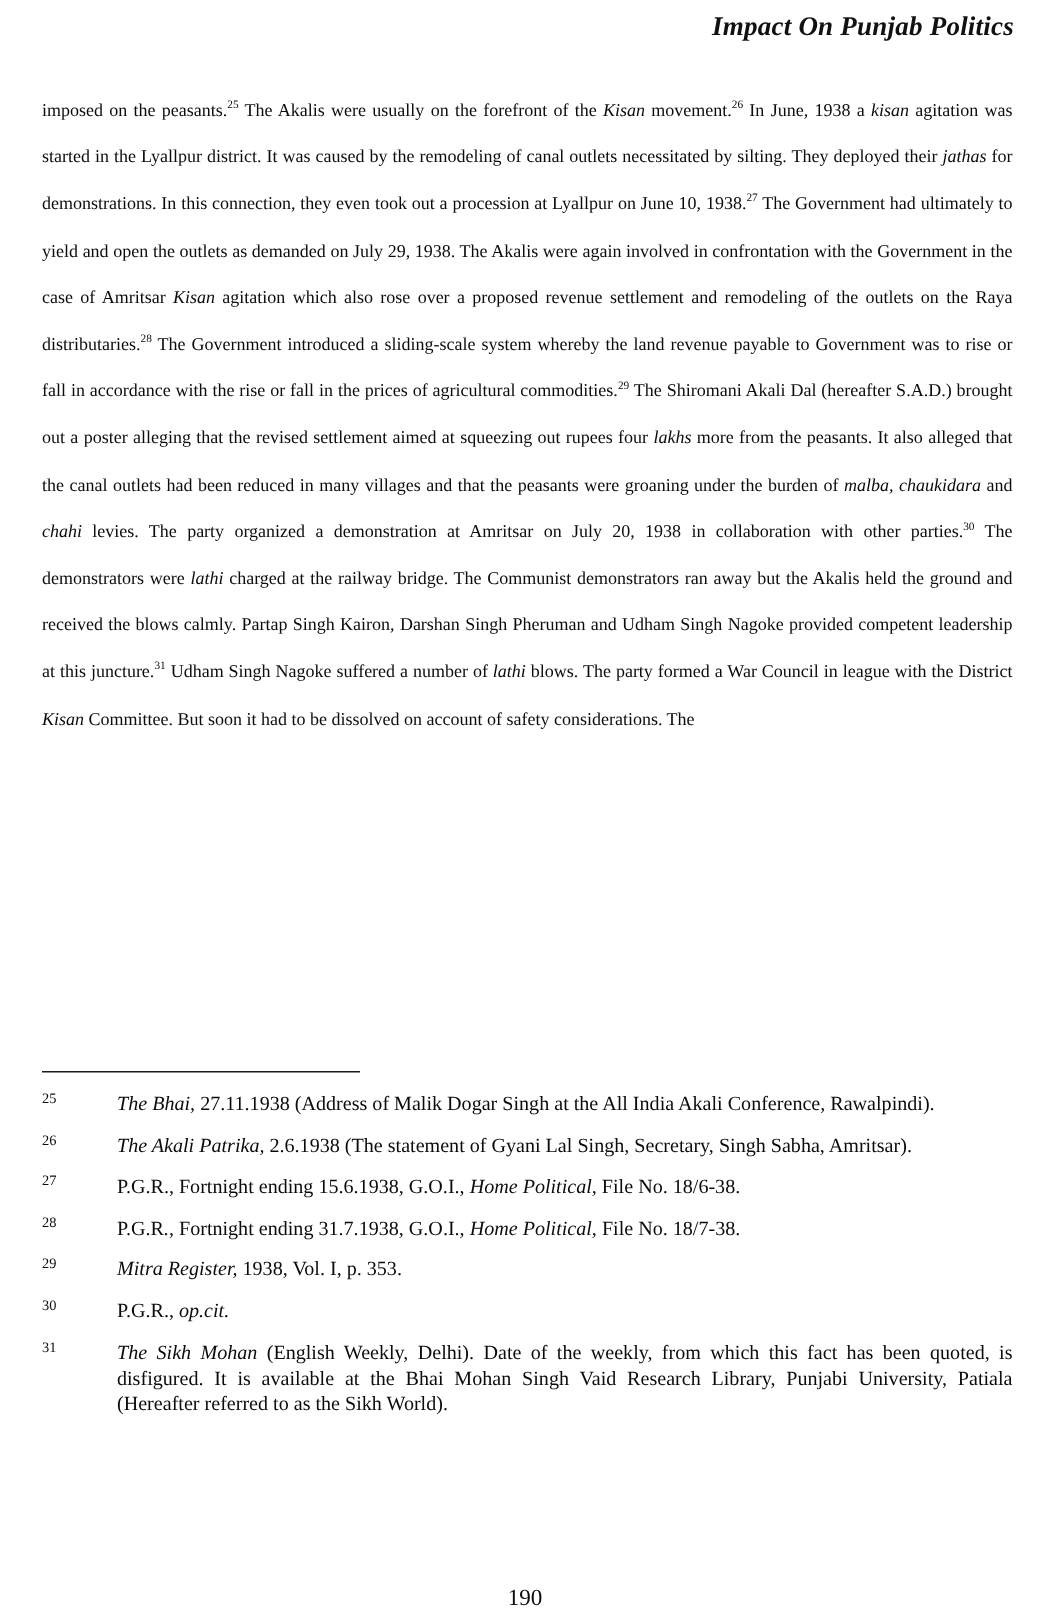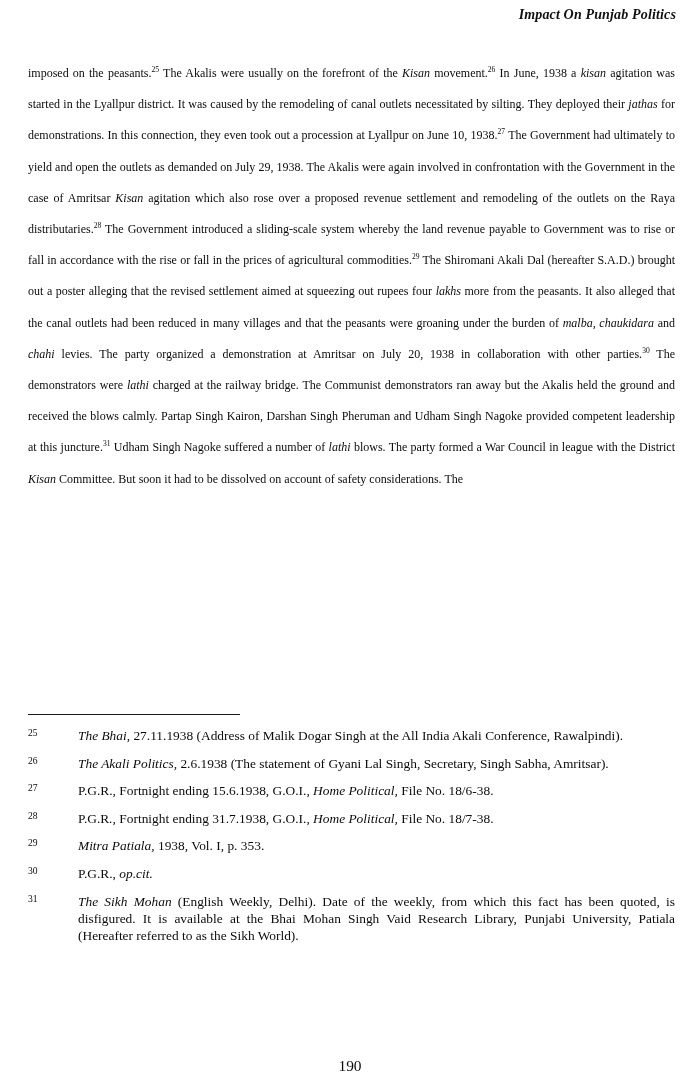--- a/index.html
+++ b/index.html
@@ -27,21 +27,21 @@
 
   
   .running-header {
     position: absolute;
     top: 7px;
     left: 28px;
     width: 648px;
     text-align: right;
     font-style: italic;
     font-weight: bold;
-    font-size: 14px;
+    font-size: 18px;
     letter-spacing: 0.15px;
     color: #111111;
   }
 
   
   .body-block {
     position: absolute;
     top: 58px;
     left: 28px;
     width: 647px;
@@ -136,36 +136,36 @@
 
     <hr class="footnote-rule">
 
     <div class="footnote">
       <span class="fn-num">25</span>
       <span class="fn-text"><i>The Bhai,</i> 27.11.1938 (Address of Malik Dogar Singh at the All India Akali Conference, Rawalpindi).</span>
     </div>
 
     <div class="footnote">
       <span class="fn-num">26</span>
-      <span class="fn-text"><i>The Akali Politics,</i> 2.6.1938 (The statement of Gyani Lal Singh, Secretary, Singh Sabha, Amritsar).</span>
+      <span class="fn-text"><i>The Akali Patrika,</i> 2.6.1938 (The statement of Gyani Lal Singh, Secretary, Singh Sabha, Amritsar).</span>
     </div>
 
     <div class="footnote">
       <span class="fn-num">27</span>
       <span class="fn-text">P.G.R., Fortnight ending 15.6.1938, G.O.I., <i>Home Political,</i> File No. 18/6-38.</span>
     </div>
 
     <div class="footnote">
       <span class="fn-num">28</span>
       <span class="fn-text">P.G.R<i>.,</i> Fortnight ending 31.7.1938, G.O.I., <i>Home Political,</i> File No. 18/7-38.</span>
     </div>
 
     <div class="footnote">
       <span class="fn-num">29</span>
-      <span class="fn-text"><i>Mitra Patiala,</i> 1938, Vol. I, p. 353.</span>
+      <span class="fn-text"><i>Mitra Register,</i> 1938, Vol. I, p. 353.</span>
     </div>
 
     <div class="footnote">
       <span class="fn-num">30</span>
       <span class="fn-text">P.G.R., <i>op.cit.</i></span>
     </div>
 
     <div class="footnote multi">
       <span class="fn-num">31</span>
       <span class="fn-text"><i>The Sikh Mohan</i> (English Weekly, Delhi). Date of the weekly, from which this fact has been quoted, is disfigured. It is available at the Bhai Mohan Singh Vaid Research Library, Punjabi University, Patiala (Hereafter referred to as the Sikh World).</span>

